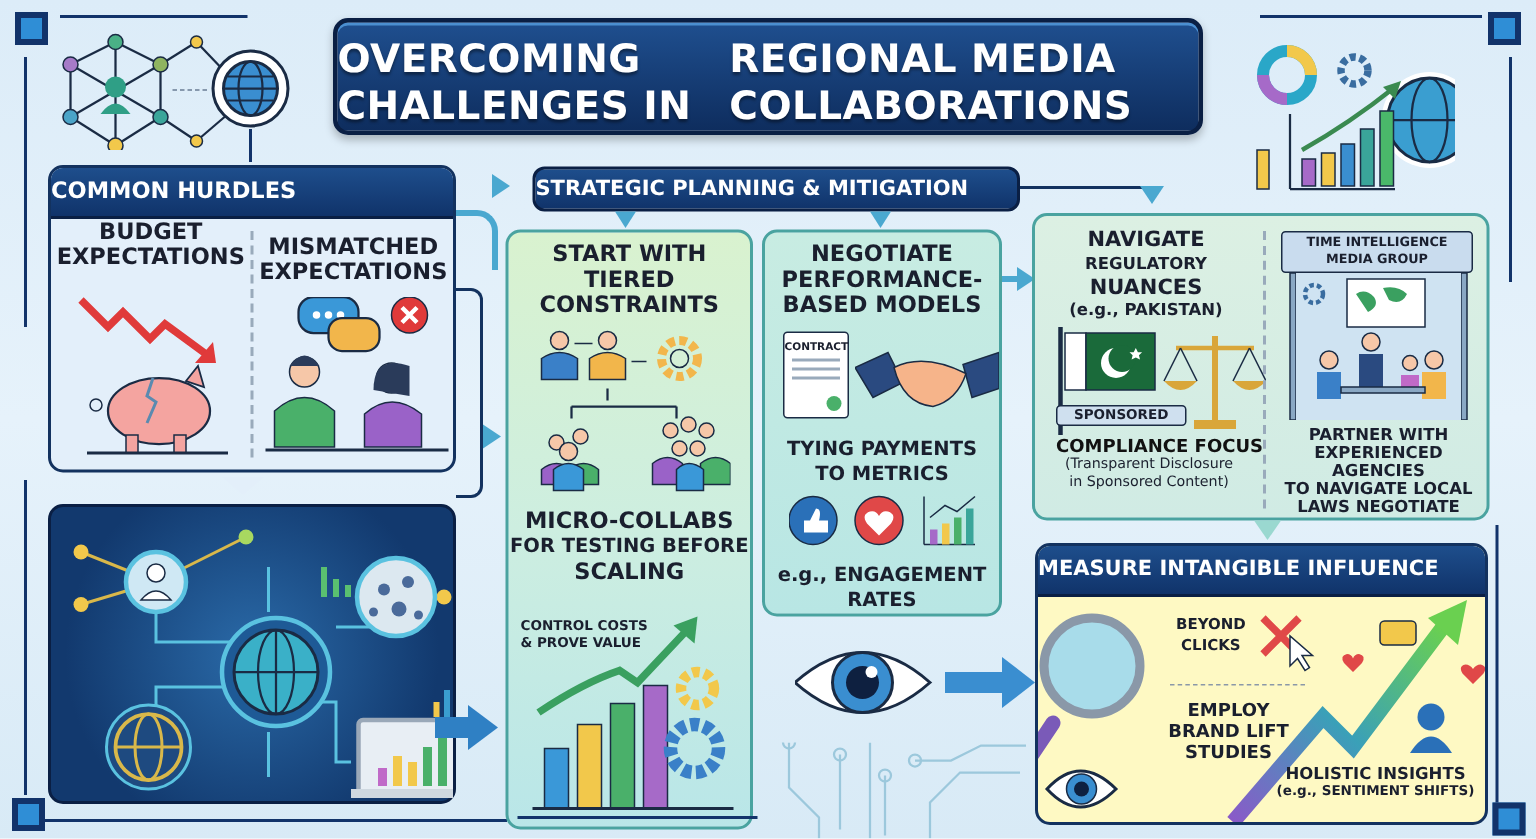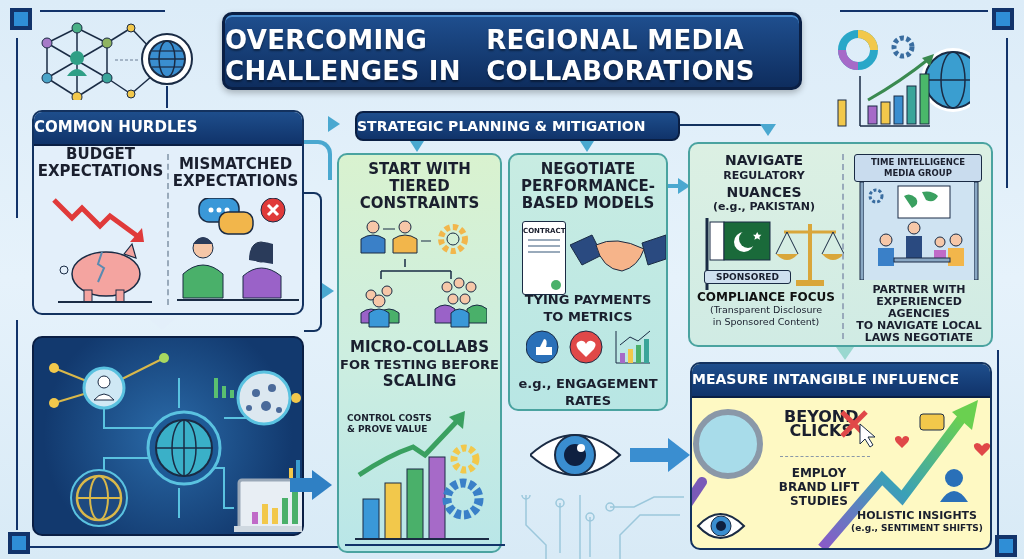--- a/index.html
+++ b/index.html
@@ -6,21 +6,21 @@
 html,body{width:1024px;height:559px;overflow:hidden}
 body{font-family:"DejaVu Sans","Liberation Sans",sans-serif;background:linear-gradient(180deg,#dcecf8 0%,#e6f2fb 50%,#d8eaf6 100%);position:relative;color:#1a1f2e}
 .abs{position:absolute}
 .title-box{left:222px;top:12px;width:580px;height:78px;background:linear-gradient(180deg,#1f4f8f,#0e2d5e);border:3px solid #0a1f44;border-radius:10px;box-shadow:0 2px 0 #4b8fd1 inset,0 3px 6px rgba(0,0,0,.25);display:flex;flex-direction:row;align-items:flex-end;justify-content:center}
 .title-box span{color:#fff;font-weight:bold;font-size:26px;line-height:31px;letter-spacing:.3px;text-shadow:0 2px 2px rgba(0,0,0,.4)}
 .hdr{background:linear-gradient(180deg,#1e4e8c,#10336a);color:#fff;font-weight:bold;border:2px solid #0a1f44}
 .panel{border:2px solid #13325f;border-radius:10px;overflow:hidden}
 .hurdles{left:32px;top:110px;width:272px;height:205px;background:#e3effa}
 .hurdles .hdr{height:34px;line-height:30px;font-size:15px;border:none;border-bottom:2px solid #0a1f44}
 .sub-title{font-weight:bold;font-size:15px;text-align:center;line-height:17px}
-.lbl{font-weight:bold;text-align:center;color:#111}
+.lbl{font-weight:bold;text-align:right;color:#111}
 .strategic{left:355px;top:111px;width:325px;height:30px;border-radius:8px;font-size:14px;line-height:26px}
 .card{border:2px solid #4aa3a0;border-radius:10px}
 .card1{left:337px;top:153px;width:165px;height:400px;background:linear-gradient(180deg,#d9f2cf 0%,#cdeee0 50%,#b9e6e8 100%)}
 .card2{left:508px;top:153px;width:160px;height:258px;background:linear-gradient(180deg,#c8ece2,#b8e6e4)}
 .card3{left:688px;top:142px;width:305px;height:205px;background:linear-gradient(180deg,#dcf0e3,#d0ebe4)}
 .measure{left:690px;top:362px;width:302px;height:188px;background:#fef9c3}
 .measure .hdr{height:34px;line-height:30px;font-size:14px;border:none;border-bottom:2px solid #0a1f44}
 .dark-panel{left:32px;top:336px;width:272px;height:200px;background:radial-gradient(circle at 50% 50%,#2a6aa8,#12396e 75%);border:2px solid #0a1f44;border-radius:10px}
 .dashed-v{border-left:2px dashed #9ab}
 .sq{width:22px;height:22px;background:#2f8ed6;border:4px solid #12336a}
@@ -279,21 +279,21 @@
     <circle cx="114" cy="94" r="16" fill="none" stroke="#3a80c8" stroke-width="9" stroke-dasharray="6 3"></circle>
   </svg>
 </div>
 
 <div class="abs card card2">
   <div style="padding-top:6px">
     <div class="sub-title">NEGOTIATE</div>
     <div class="sub-title">PERFORMANCE-</div>
     <div class="sub-title">BASED MODELS</div>
   </div>
-  <div class="abs" style="left:12px;top:66px;width:44px;height:74px;background:#fff;border:1.5px solid #1a2b44;border-radius:3px">
+  <div class="abs" style="left:12px;top:66px;width:44px;height:58px;background:#fff;border:1.5px solid #1a2b44;border-radius:3px">
     <div style="font-size:7px;font-weight:bold;text-align:center;margin-top:5px">CONTRACT</div>
     <div style="margin:4px 5px;height:2px;background:#9ab"></div>
       <div style="margin:4px 5px;height:2px;background:#9ab"></div>
       <div style="margin:4px 5px;height:2px;background:#9ab"></div>
     <div style="position:absolute;right:4px;bottom:4px;width:10px;height:10px;border-radius:50%;background:#4ab06a"></div>
   </div>
   <svg class="abs" style="left:60px;top:70px" width="96" height="50">
     <path d="M0 20 l22 -10 l10 20 l-20 10z" fill="#2a4a80" stroke="#1a2b44"></path>
     <path d="M96 10 l-24 8 l6 22 l18 -6z" fill="#2a4a80" stroke="#1a2b44"></path>
     <path d="M26 20 q20 -10 48 4 q-6 18 -22 22 q-20 -2 -26 -26z" fill="#f6b48a" stroke="#1a2b44"></path>
@@ -398,21 +398,21 @@
 <div class="abs panel measure">
   <div class="hdr">MEASURE INTANGIBLE INFLUENCE</div>
   <div style="position:relative;height:150px">
     <svg class="abs" style="left:-10px;top:4px" width="90" height="150">
       <line x1="20" y1="80" x2="0" y2="110" stroke="#7a5ab8" stroke-width="10" stroke-linecap="round"></line>
       <circle cx="46" cy="42" r="32" fill="#a8dcea" stroke="#8a98a8" stroke-width="6"></circle>
       <path d="M16 124 Q38 100 62 124 Q38 148 16 124z" fill="#fff" stroke="#1a2b44" stroke-width="2"></path>
       <circle cx="39" cy="124" r="10" fill="#3a8ed0" stroke="#1a2b44"></circle>
         <circle cx="39" cy="124" r="5" fill="#0e2040"></circle>
     </svg>
-    <div class="abs" style="left:92px;top:12px;text-align:center;font-size:16px;font-weight:bold;line-height:14px">
+    <div class="abs" style="left:92px;top:12px;text-align:center;font-size:10px;font-weight:bold;line-height:14px">
       <div>BEYOND</div>
       <div>CLICKS</div>
     </div>
     <svg class="abs" style="left:146px;top:10px" width="50" height="40">
       <path d="M4 4 L28 28 M28 4 L4 28" stroke="#e04848" stroke-width="5"></path>
       <path d="M22 16 l0 20 l5 -5 l5 8 l3 -2 l-5 -8 l7 0z" fill="#fff" stroke="#1a2b44"></path>
     </svg>
     <div class="abs" style="left:88px;top:58px;width:90px;border-top:1.5px dashed #8a98a8"></div>
     <div class="abs" style="left:84px;top:68px;width:86px;text-align:center;font-size:12px;font-weight:bold;line-height:14px">
       <div>EMPLOY</div>

